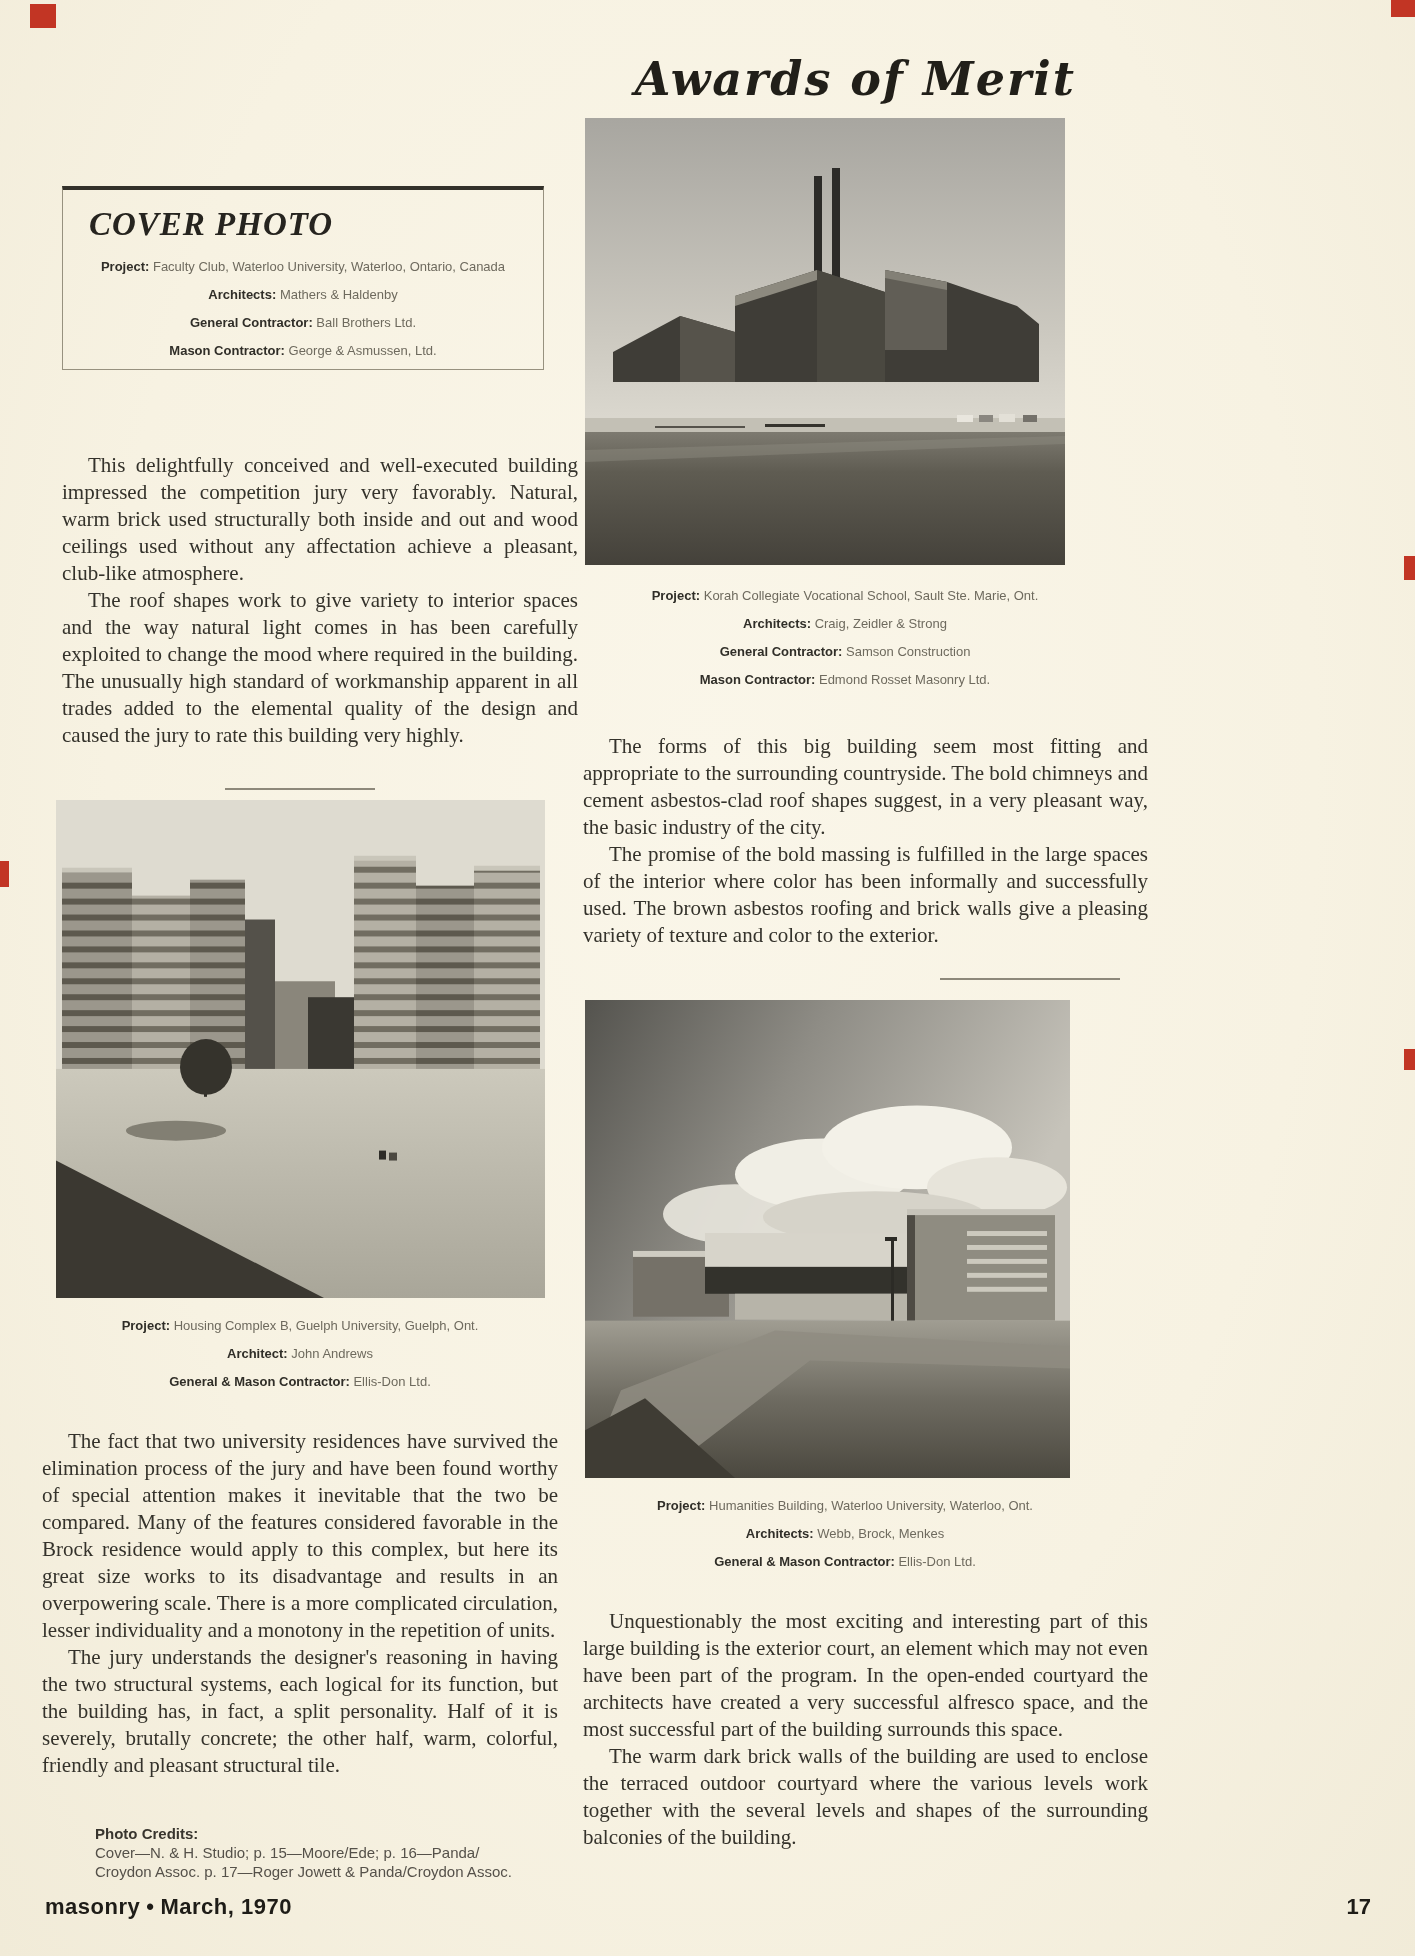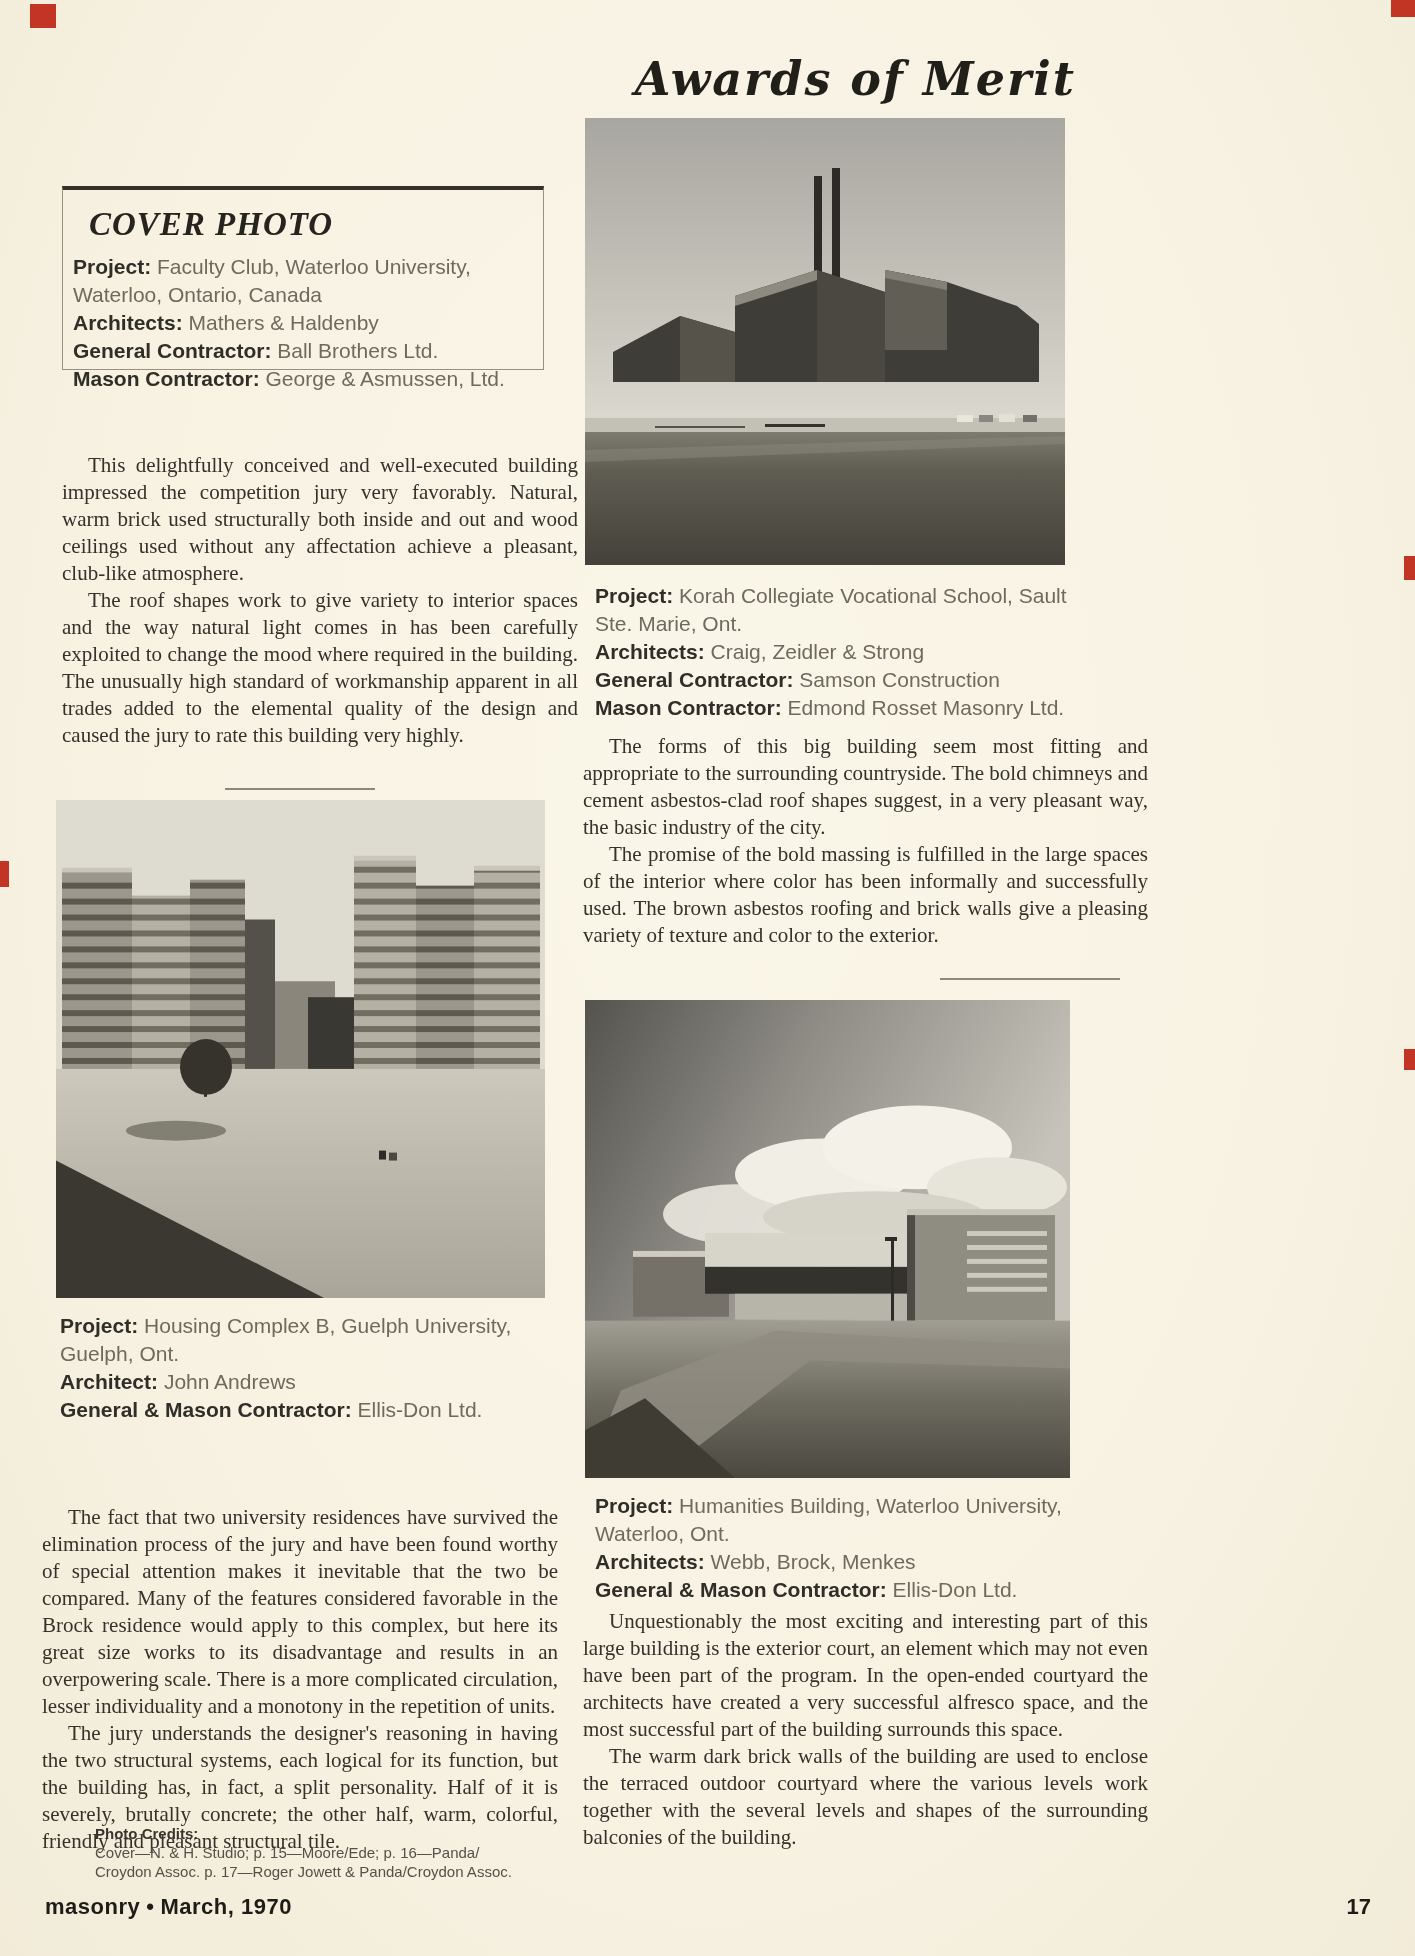--- a/index.html
+++ b/index.html
@@ -40,22 +40,22 @@
   .cover-title{
     font-family:"Liberation Serif",serif;
     font-style:italic;font-weight:700;
     font-size:33px;letter-spacing:1px;color:#26241f;
     margin:2px 0 10px 16px;
   }
 
   
   .caption{
     font-family:"Liberation Sans",sans-serif;
-    font-size:21px;line-height:28px;
-    text-align:left;color:#6e6a5e;
+    font-size:13px;line-height:28px;
+    text-align:center;color:#6e6a5e;
   }
   .cap-label{font-weight:700;color:#302e28;}
   .cap-value{color:#6e6a5e;}
 
   
   .body-text{
     position:absolute;
     font-size:21px;line-height:27px;
     text-align:justify;color:#34322b;
   }
@@ -177,21 +177,21 @@
       <polygon points="0,500 0,362 268,500" fill="#3b3831"></polygon>
     </svg>
   </div>
 
   <div class="caption-block caption-guelph caption">
     <div class="cap-line"><span class="cap-label">Project:</span> <span class="cap-value">Housing Complex B, Guelph University, Guelph, Ont.</span></div>
     <div class="cap-line"><span class="cap-label">Architect:</span> <span class="cap-value">John Andrews</span></div>
     <div class="cap-line"><span class="cap-label">General &amp; Mason Contractor:</span> <span class="cap-value">Ellis-Don Ltd.</span></div>
   </div>
 
-  <div class="body-text left-col-text" style="top:1504px;">
+  <div class="body-text left-col-text" style="top:1428px;">
     <p>The fact that two university residences have survived the elimination process of the jury and have been found worthy of special attention makes it inevitable that the two be compared. Many of the features considered favorable in the Brock residence would apply to this complex, but here its great size works to its disadvantage and results in an overpowering scale. There is a more complicated circulation, lesser individuality and a monotony in the repetition of units.</p>
     <p>The jury understands the designer's reasoning in having the two structural systems, each logical for its function, but the building has, in fact, a split personality. Half of it is severely, brutally concrete; the other half, warm, colorful, friendly and pleasant structural tile.</p>
   </div>
 
   <div class="credits">
     <div class="credits-heading">Photo Credits:</div>
     <div>Cover—N. &amp; H. Studio; p. 15—Moore/Ede; p. 16—Panda/</div>
     <div>Croydon Assoc. p. 17—Roger Jowett &amp; Panda/Croydon Assoc.</div>
   </div>
 

